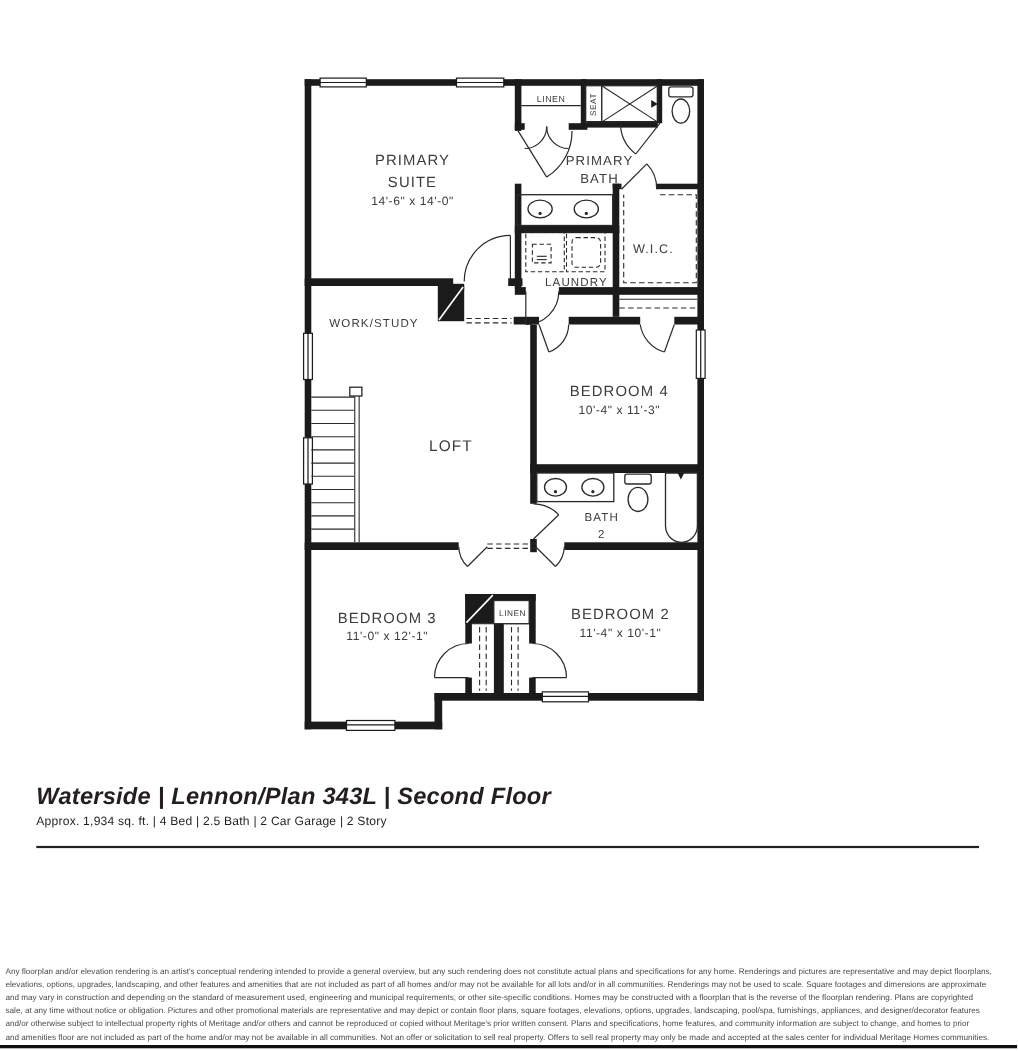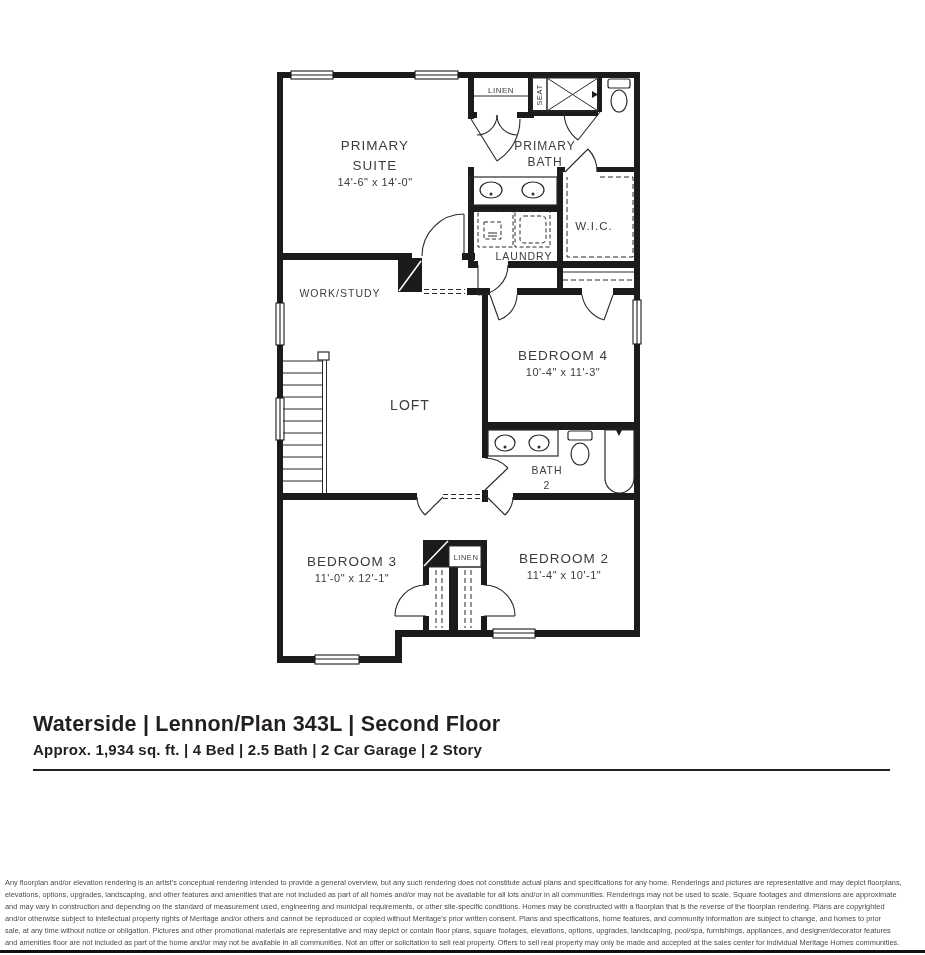--- a/index.html
+++ b/index.html
@@ -3,22 +3,22 @@
 <meta charset="utf-8">
 <style>
   html,body{margin:0;padding:0;background:#ffffff;}
   #page{position:relative;width:925px;height:955px;background:#ffffff;overflow:hidden;
         font-family:"Liberation Sans", sans-serif;}
   #plan-svg{position:absolute;left:0;top:0;}
   .room-label{fill:#3c3c3c;font-family:"Liberation Sans",sans-serif;letter-spacing:1px;}
   .dim-label{fill:#3c3c3c;font-family:"Liberation Sans",sans-serif;letter-spacing:0.5px;}
   .small-label{fill:#3c3c3c;font-family:"Liberation Sans",sans-serif;letter-spacing:0.5px;}
   .footer-title{position:absolute;left:33px;top:712px;font-size:21.5px;font-weight:bold;
-        color:#231f20;letter-spacing:0.2px;}
-  .footer-subtitle{position:absolute;left:33px;top:741px;font-size:15px;font-weight:bold;
+        color:#231f20;letter-spacing:0.2px;font-style:italic;}
+  .footer-subtitle{position:absolute;left:33px;top:741px;font-size:11px;font-weight:normal;
         color:#231f20;letter-spacing:0.2px;}
   .footer-rule{position:absolute;left:33px;top:769px;width:857px;height:2px;background:#222;}
   .disclaimer{position:absolute;left:5px;top:865px;width:916px;font-size:7.4px;
         line-height:12px;color:#4a4a4a;margin-top:12px;}
   .bottom-edge{position:absolute;left:0;top:950px;width:925px;height:3px;background:#111;}
 </style>
 </head>
 <body>
 
 <div id="page">
@@ -307,19 +307,19 @@
   </svg>
 
   <div class="footer-title">Waterside | Lennon/Plan 343L | Second Floor</div>
   <div class="footer-subtitle">Approx. 1,934 sq. ft. | 4 Bed | 2.5 Bath | 2 Car Garage | 2 Story</div>
   <div class="footer-rule"></div>
 
   <div class="disclaimer">
     <div>Any floorplan and/or elevation rendering is an artist's conceptual rendering intended to provide a general overview, but any such rendering does not constitute actual plans and specifications for any home. Renderings and pictures are representative and may depict floorplans,</div>
     <div>elevations, options, upgrades, landscaping, and other features and amenities that are not included as part of all homes and/or may not be available for all lots and/or in all communities. Renderings may not be used to scale. Square footages and dimensions are approximate</div>
     <div>and may vary in construction and depending on the standard of measurement used, engineering and municipal requirements, or other site-specific conditions.  Homes may be constructed with a floorplan that is the reverse of the floorplan rendering. Plans are copyrighted</div>
+    <div>sale, at any time without notice or obligation. Pictures and other promotional materials are representative and may depict or contain floor plans, square footages, elevations, options, upgrades, landscaping, pool/spa, furnishings, appliances, and designer/decorator features</div>
     <div>and/or otherwise subject to intellectual property rights of Meritage and/or others and cannot be reproduced or copied without Meritage's prior written consent. Plans and specifications, home features, and community information are subject to change, and homes to prior</div>
-    <div>sale, at any time without notice or obligation. Pictures and other promotional materials are representative and may depict or contain floor plans, square footages, elevations, options, upgrades, landscaping, pool/spa, furnishings, appliances, and designer/decorator features</div>
     <div>and amenities floor are not included as part of the home and/or may not be available in all communities. Not an offer or solicitation to sell real property. Offers to sell real property may only be made and accepted at the sales center for individual Meritage Homes communities.</div>
   </div>
 
   <div class="bottom-edge"></div>
 </div>
 
 </body></html>

